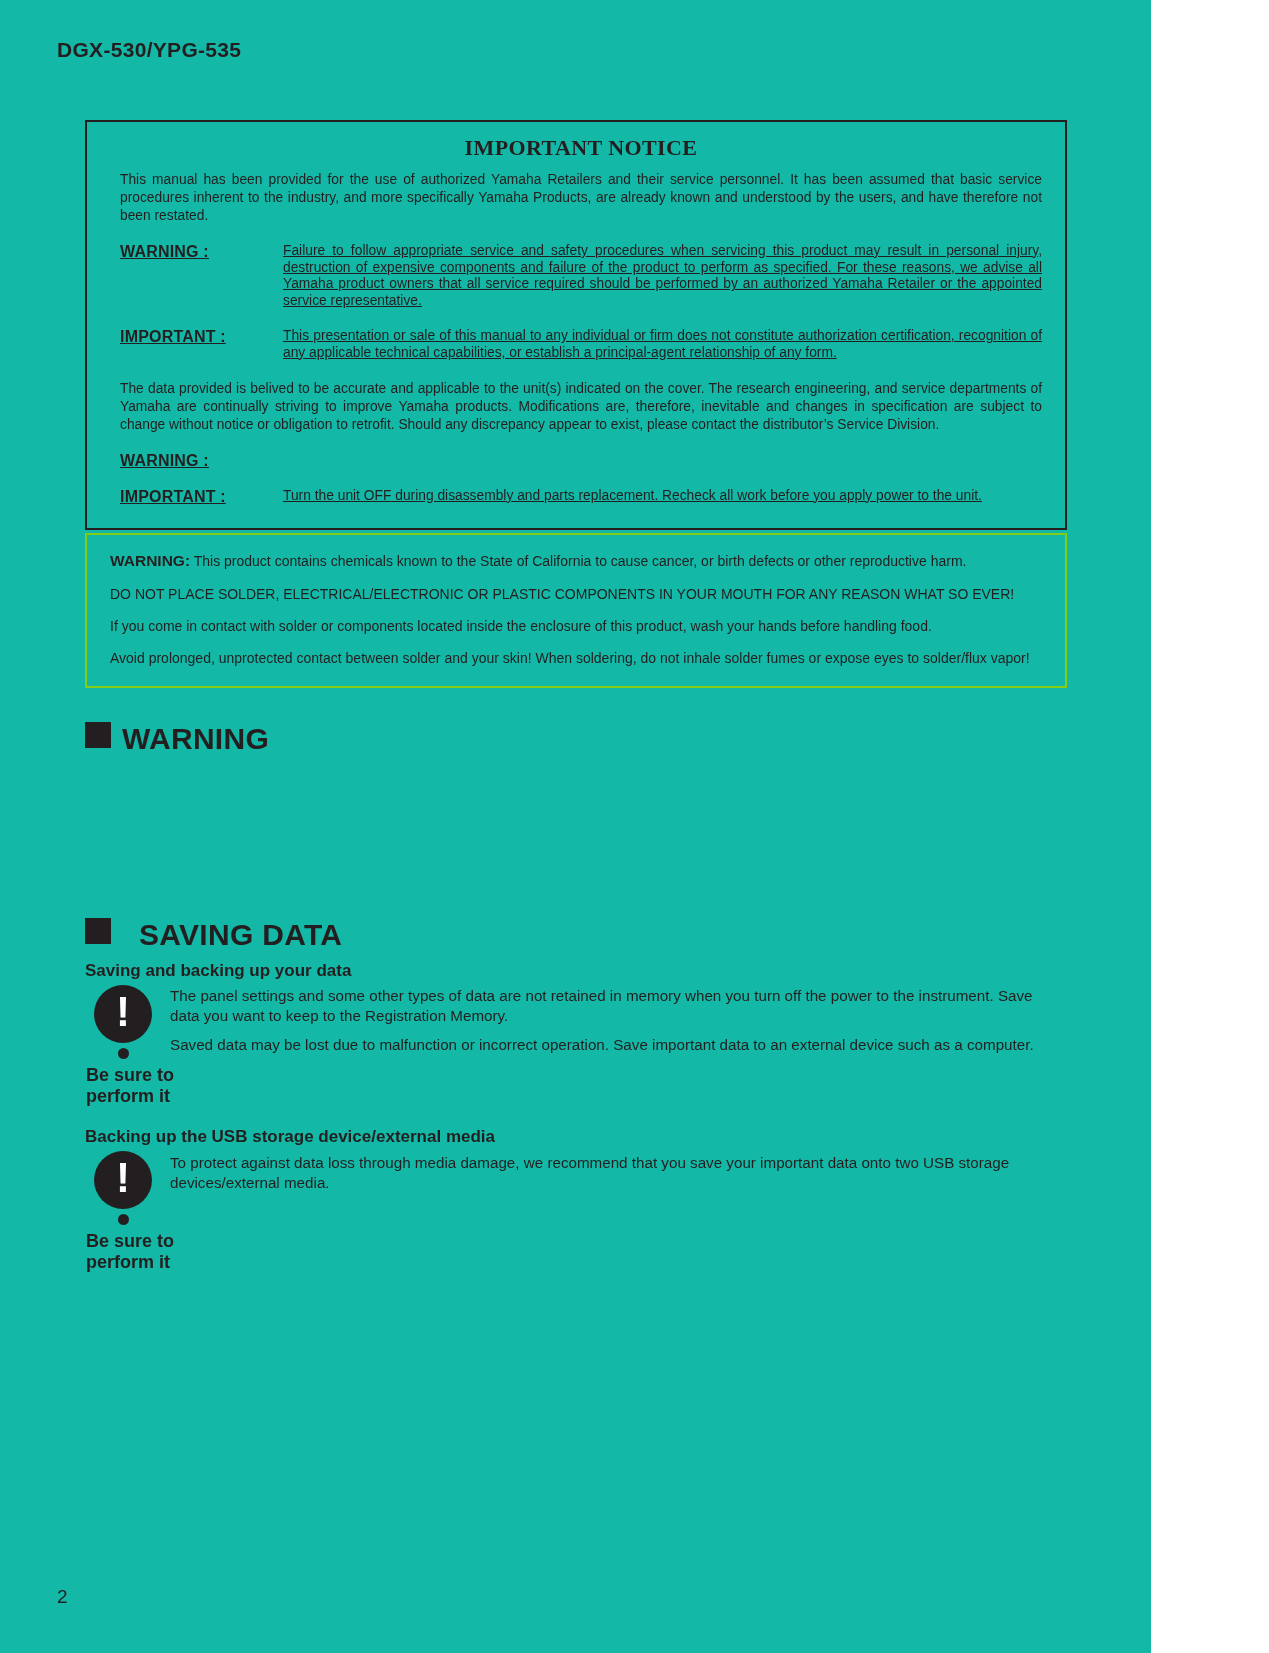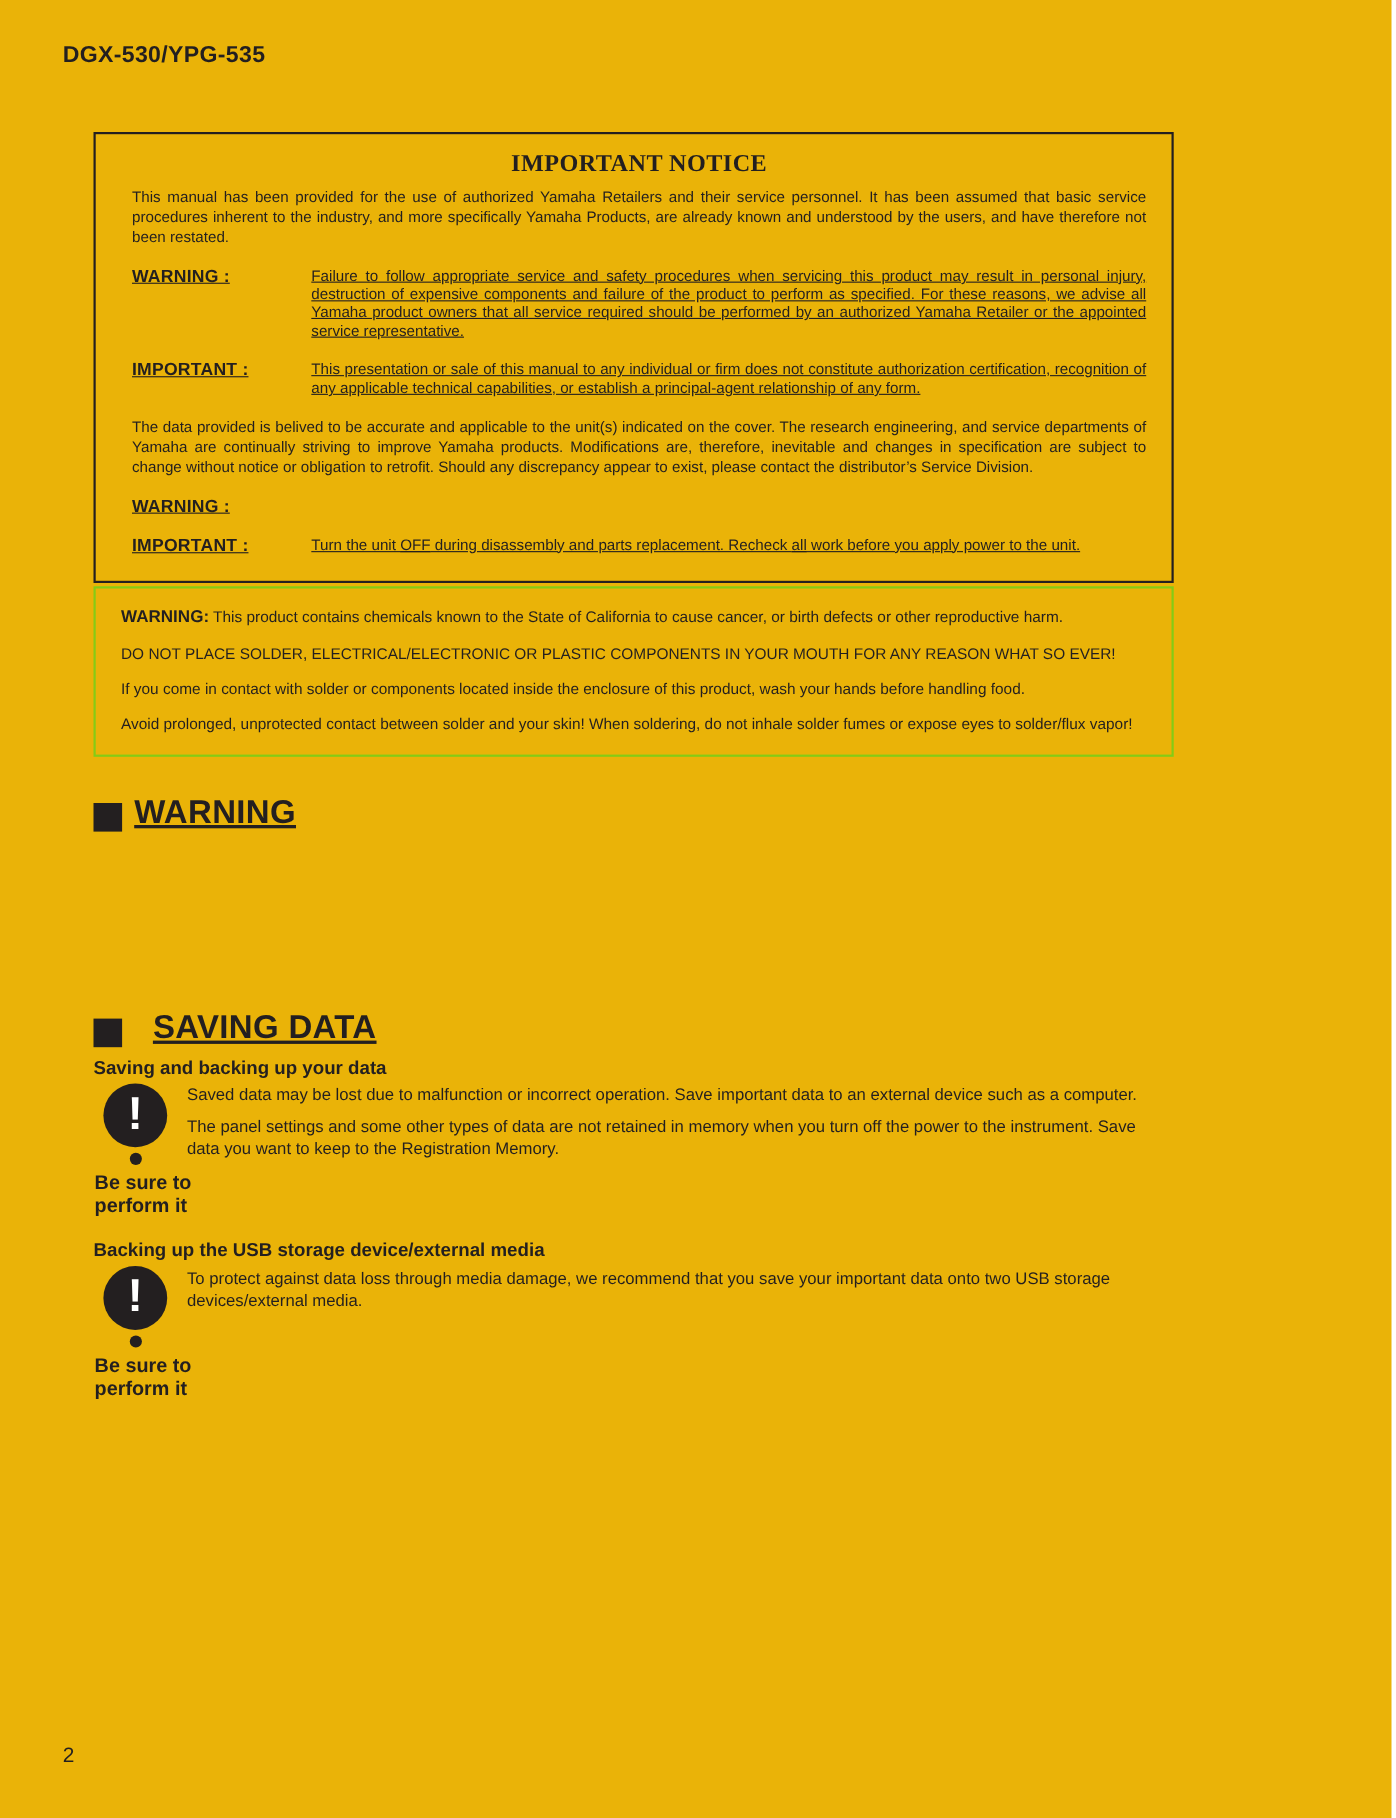--- a/index.html
+++ b/index.html
@@ -1,21 +1,21 @@
 <!DOCTYPE html>
 <html><head>
 <meta charset="utf-8">
 <style>
   * { margin: 0; padding: 0; box-sizing: border-box; }
   html, body { background: #ffffff; }
   .page {
     position: relative;
-    width: 1265px;
+    width: 1151px;
     height: 1653px;
-    background: #eab308;
+    background: #14b8a6;
     color: #231f20;
     font-family: "Liberation Sans", sans-serif;
     overflow: hidden;
   }
   .model {
     position: absolute;
     top: 38px;
     left: 57px;
     font-size: 21px;
     font-weight: bold;
@@ -68,23 +68,22 @@
     padding: 16px 23px 18px 23px;
   }
   .cal-box p { font-size: 14px; line-height: 1.35; text-align: justify; }
   .cal-box p + p { margin-top: 13px; }
   .cal-warning-label { font-weight: bold; font-size: 15.5px; }
   
   .section-heading {
     position: absolute;
     left: 85px;
     display: flex;
-    align-items: flex-end;
+    align-items: flex-start;
     gap: 11px;
-    text-decoration: underline;
   }
   .square { width: 26px; height: 26px; background: #231f20; flex: 0 0 26px; }
   .heading-text { font-size: 30px; font-weight: bold; letter-spacing: 0.3px; }
   
   .warning-body {
     position: absolute;
     top: 758px;
     left: 120px;
     width: 915px;
     font-size: 15px;
@@ -204,22 +203,22 @@
 
   <div class="besure" style="top: 985px; left: 86px;">
     <div class="besure-circle">
         <span class="excl">!</span>
       </div>
     <div class="besure-dot"></div>
     <div class="besure-caption"><span>Be sure to</span><br><span>perform it</span></div>
   </div>
 
   <div class="body-text" style="top: 986px;">
+    <p>The panel settings and some other types of data are not retained in memory when you turn off the power to the instrument. Save data you want to keep to the Registration Memory.</p>
     <p>Saved data may be lost due to malfunction or incorrect operation. Save important data to an external device such as a computer.</p>
-    <p>The panel settings and some other types of data are not retained in memory when you turn off the power to the instrument. Save data you want to keep to the Registration Memory.</p>
   </div>
 
   <div class="subhead" style="top: 1127px;">Backing up the USB storage device/external media</div>
 
   <div class="besure" style="top: 1151px; left: 86px;">
     <div class="besure-circle">
         <span class="excl">!</span>
       </div>
     <div class="besure-dot"></div>
     <div class="besure-caption"><span>Be sure to</span><br><span>perform it</span></div>

